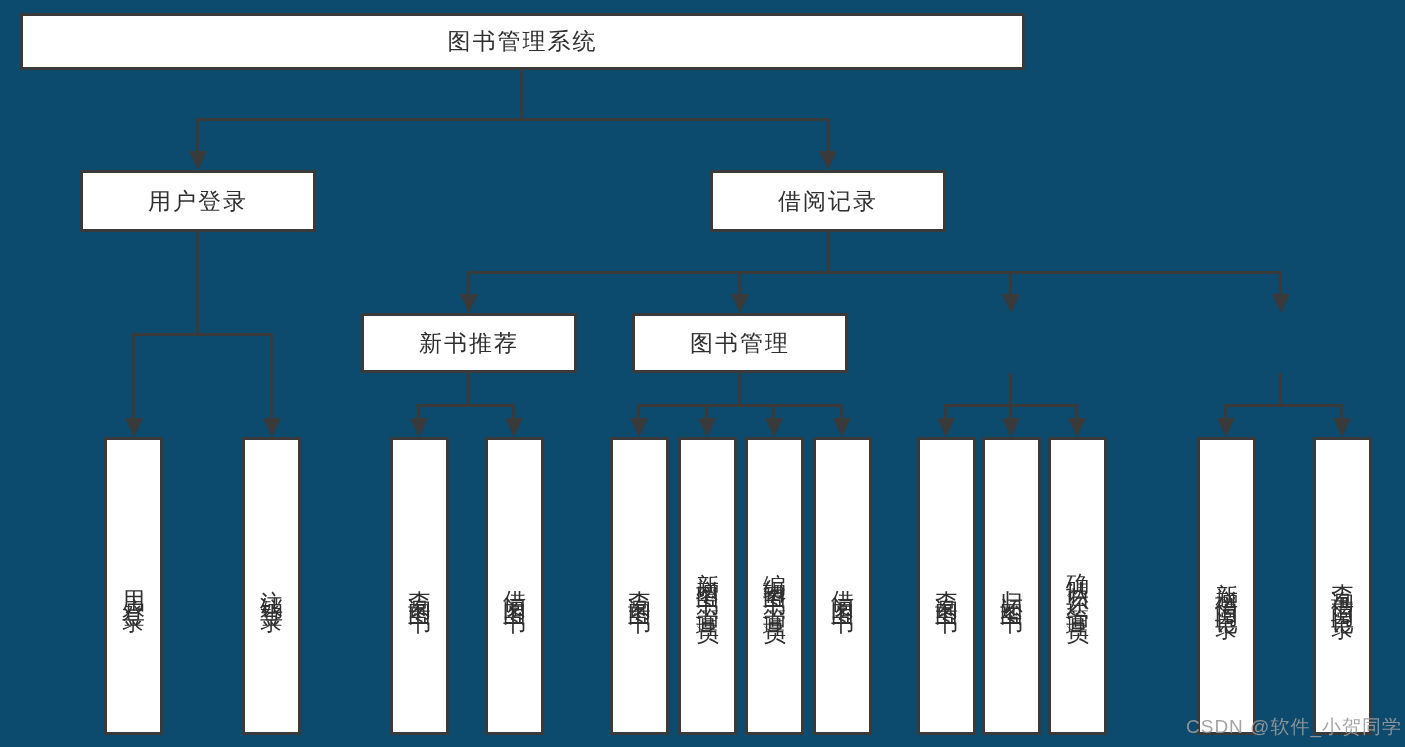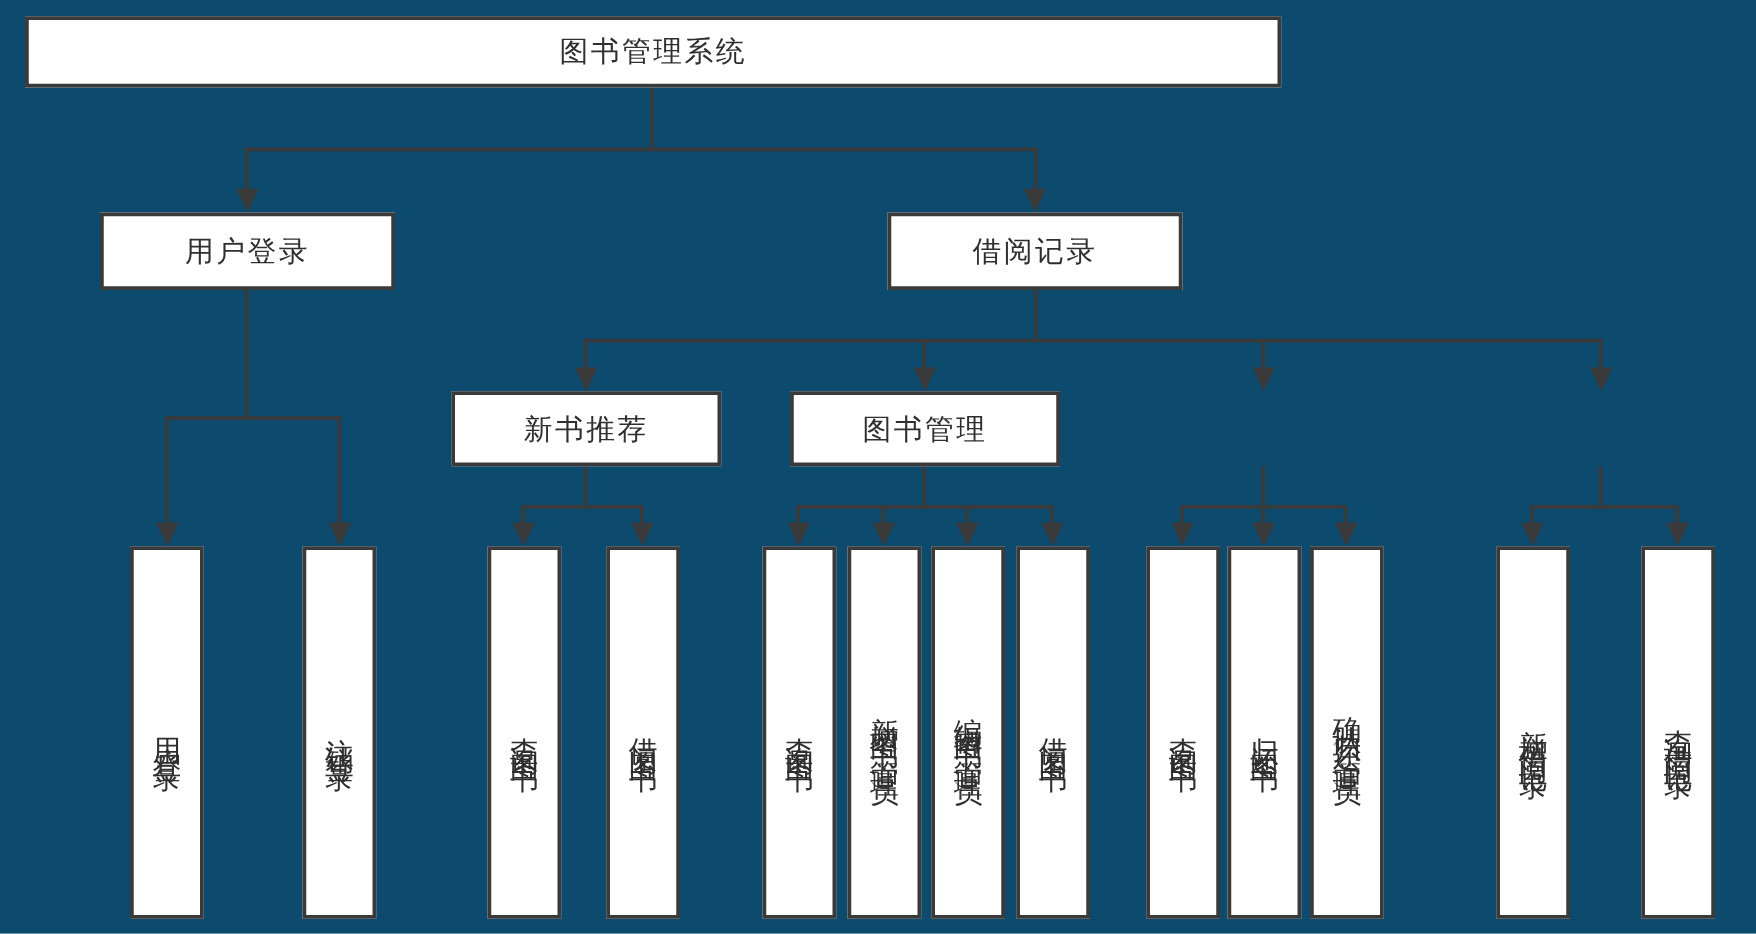--- a/index.html
+++ b/index.html
@@ -195,14 +195,15 @@
     <span class="lbl">确认归还（管理员）</span>
   </div>
 
   <div class="box leaf l-br1">
     <span class="lbl">新增借阅记录</span>
   </div>
   <div class="box leaf l-br2">
     <span class="lbl">查询借阅记录</span>
   </div>
 
+  <div class="watermark">CSDN @软件_小贺同学</div>
 
 </div>
 
 </body></html>

